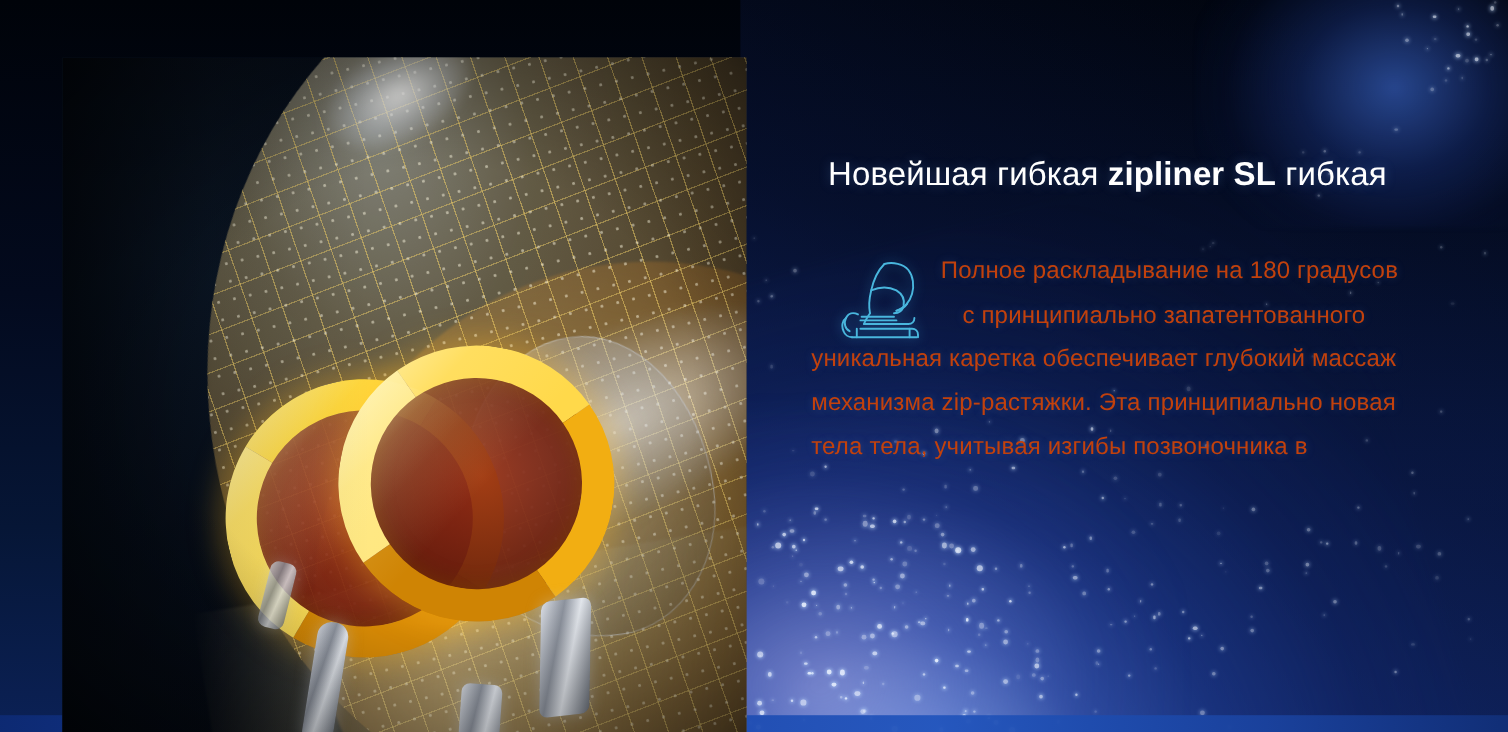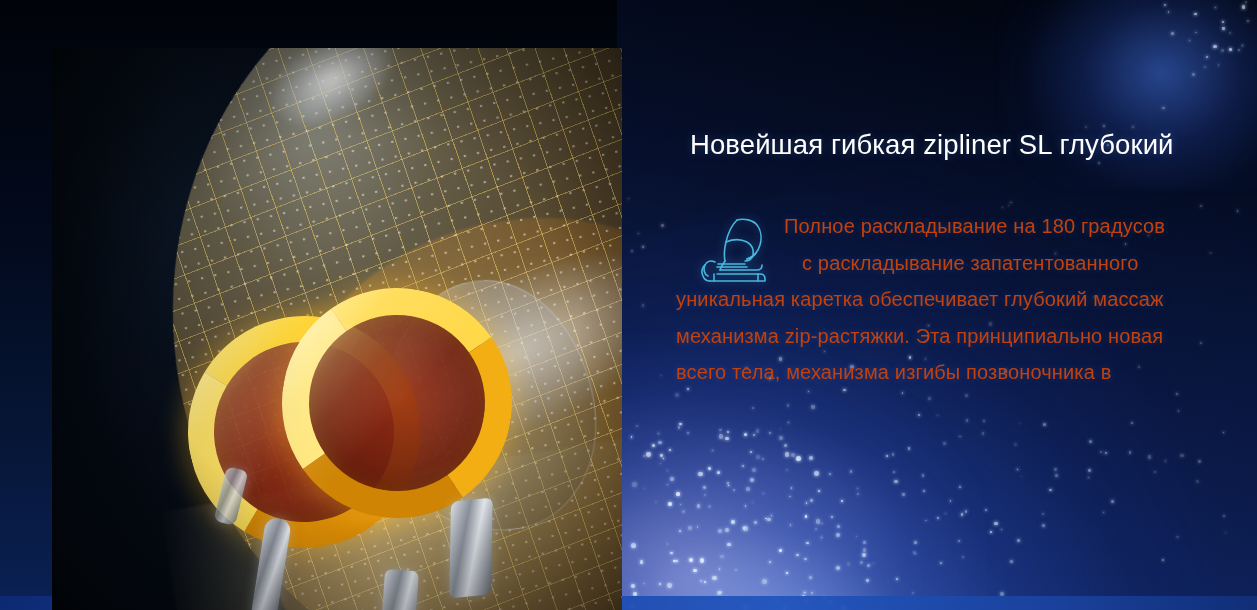--- a/index.html
+++ b/index.html
@@ -304,21 +304,21 @@
     width: 542px;
     font-size: 27.5px;
     line-height: 1.2;
     color: #ffffff;
     font-weight: 400;
     letter-spacing: 0.1px;
     white-space: nowrap;
     text-shadow: 0 0 10px rgba(120,170,255,0.28);
   }
   .heading b {
-    font-weight: 400;
+    font-weight: 700;
   }
 
   .body-block {
     position: absolute;
     left: 0;
     top: 208px;
     width: 552px;
   }
   .body-text {
     font-size: 20px;
@@ -672,21 +672,21 @@
     <div class="metal-clip clip-4"></div>
     <div class="metal-clip clip-1"></div>
     <div class="metal-clip clip-2"></div>
     <div class="metal-clip clip-3"></div>
 
     <div class="photo-vignette"></div>
   </div>
 
   <div class="content">
 
-    <h1 class="heading"><span>Новейшая гибкая </span><b>zipliner SL</b><span> глубокий</span></h1>
+    <h1 class="heading"><span>Новейшая гибкая </span><b>zipliner SL</b><span> гибкая</span></h1>
 
     <div class="body-block">
 
       <div class="chair-icon">
         <svg viewBox="0 0 88 78" fill="none" stroke="#49b6dd" stroke-width="1.6" stroke-linecap="round" stroke-linejoin="round">
           <path d="M47 8 C54 6 63 8 67 13 C71 18 72 26 70 33 C68 40 63 45 57 47"></path>
           <path d="M47 8 C42 13 38 21 36 30 C34 38 34 44 35 49"></path>
           <path d="M36 30 C43 27 51 27 57 30 C62 33 64 38 63 43 C62 47 59 49 55 49"></path>
           <path d="M35 49 C33 52 31 55 30 58"></path>
           <path d="M30 58 L67 58 C70 58 72 56 72 53"></path>
@@ -697,21 +697,21 @@
           <path d="M20 69 L74 69"></path>
           <path d="M27 62 L70 62 C73 62 75 64 75 67 L75 69"></path>
           <path d="M24 62 L24 69"></path>
           <path d="M68 62 L68 69"></path>
           <path d="M57 47 C61 46 64 44 66 41"></path>
         </svg>
       </div>
 
       <div class="body-text">
         <p class="indent-1">Полное раскладывание на 180 градусов</p>
-        <p class="indent-2">с раскладывание запатентованного</p>
+        <p class="indent-2">с принципиально запатентованного</p>
         <p>уникальная каретка обеспечивает глубокий массаж</p>
         <p>механизма zip-растяжки. Эта принципиально новая</p>
-        <p>всего тела, механизма изгибы позвоночника в</p>
+        <p>тела тела, учитывая изгибы позвоночника в</p>
       </div>
 
     </div>
   </div>
 </div>
 
 </body></html>

